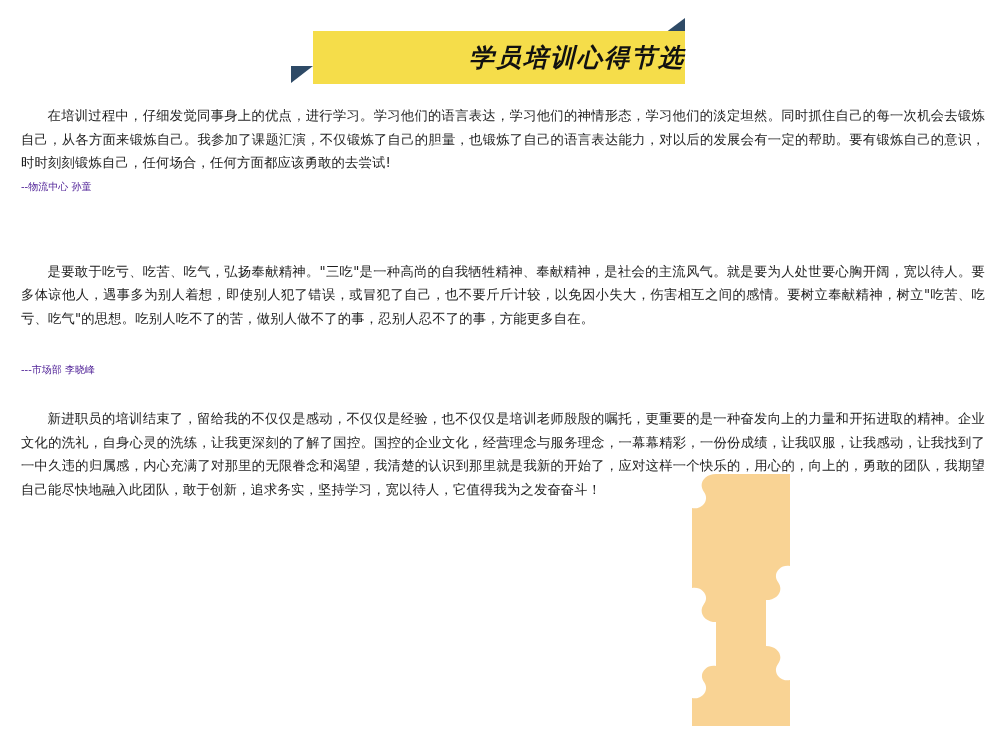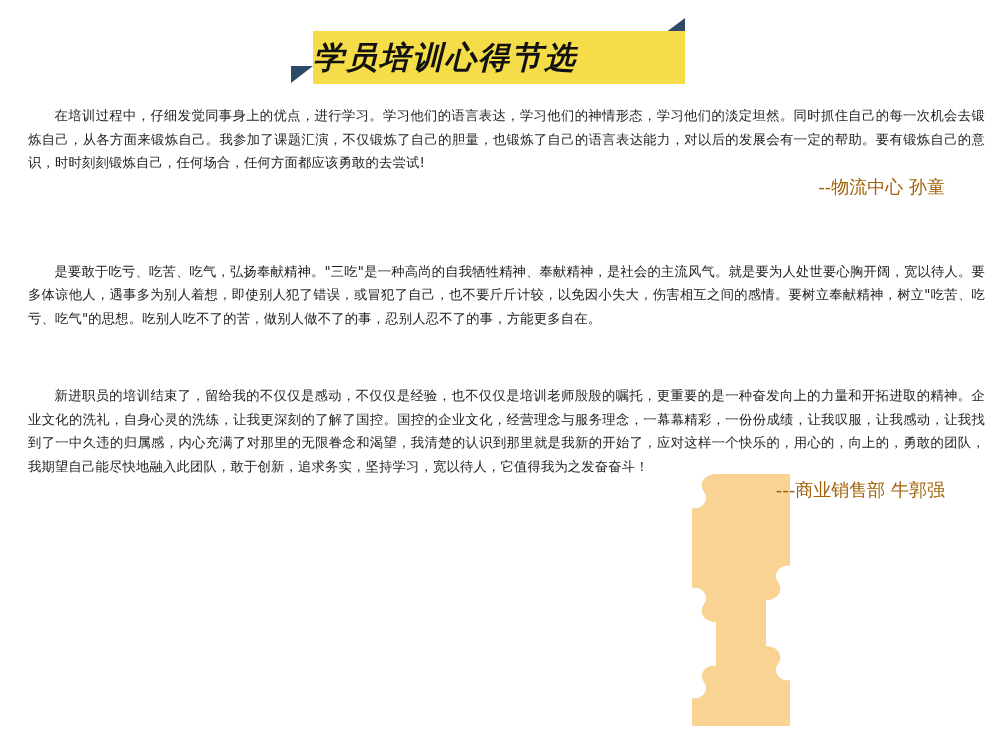--- a/index.html
+++ b/index.html
@@ -50,23 +50,23 @@
     height: 53px;
     background: #f5dd4a;
   }
   .title-text {
     position: absolute;
     left: 313px;
     top: 17px;
     width: 372px;
     height: 53px;
     line-height: 53px;
-    text-align: left;
+    text-align: right;
     font-family: "DejaVu Sans", sans-serif;
-    font-size: 31px;
+    font-size: 25px;
     font-weight: bold;
     font-style: italic;
     letter-spacing: 2px;
     color: #111111;
     white-space: nowrap;
   }
 
   
   .puzzle {
     position: absolute;
@@ -79,39 +79,38 @@
 
   
   .content {
     position: absolute;
     left: 0;
     top: 104px;
     width: 1007px;
   }
   .entry {
     position: relative;
-    padding: 0 22px 0 28px;
+    padding: 0 22px 0 21px;
   }
   .entry .para {
     font-family: "DejaVu Sans", sans-serif;
     font-size: 13.3px;
     line-height: 23.5px;
     text-align: justify;
     text-justify: inter-ideograph;
     text-indent: 2em;
     color: #1d1d1d;
     margin: 0;
     letter-spacing: 0.2px;
   }
   .entry .sig {
     font-family: "DejaVu Sans", sans-serif;
-    font-size: 18px;
+    font-size: 10px;
     line-height: 23px;
-    text-align: right;
-    color: #a16207;
+    color: #4c1d95;
     padding-right: 40px;
     white-space: nowrap;
   }
   .gap-a { height: 32px; }
   .gap-b { height: 30px; }
   .gap-c { height: 28px; }
   .gap-d { height: 26px; }
 </style>
 </head>
 <body>
@@ -144,22 +143,22 @@
 
   <div class="gap-b"></div>
 
   <div class="entry">
     <p class="para">是要敢于吃亏、吃苦、吃气，弘扬奉献精神。"三吃"是一种高尚的自我牺牲精神、奉献精神，是社会的主流风气。就是要为人处世要心胸开阔，宽以待人。要多体谅他人，遇事多为别人着想，即使别人犯了错误，或冒犯了自己，也不要斤斤计较，以免因小失大，伤害相互之间的感情。要树立奉献精神，树立"吃苦、吃亏、吃气"的思想。吃别人吃不了的苦，做别人做不了的事，忍别人忍不了的事，方能更多自在。</p>
   </div>
 
   <div class="gap-c"></div>
 
   <div class="entry">
+    <div class="sig">---市场部 李晓峰</div>
   </div>
 
   <div class="gap-d"></div>
 
   <div class="entry">
     <p class="para">新进职员的培训结束了，留给我的不仅仅是感动，不仅仅是经验，也不仅仅是培训老师殷殷的嘱托，更重要的是一种奋发向上的力量和开拓进取的精神。企业文化的洗礼，自身心灵的洗练，让我更深刻的了解了国控。国控的企业文化，经营理念与服务理念，一幕幕精彩，一份份成绩，让我叹服，让我感动，让我找到了一中久违的归属感，内心充满了对那里的无限眷念和渴望，我清楚的认识到那里就是我新的开始了，应对这样一个快乐的，用心的，向上的，勇敢的团队，我期望自己能尽快地融入此团队，敢于创新，追求务实，坚持学习，宽以待人，它值得我为之发奋奋斗！</p>
-    <div class="sig">---商业销售部 牛郭强</div>
   </div>
 
 </div>
 
 </body></html>

